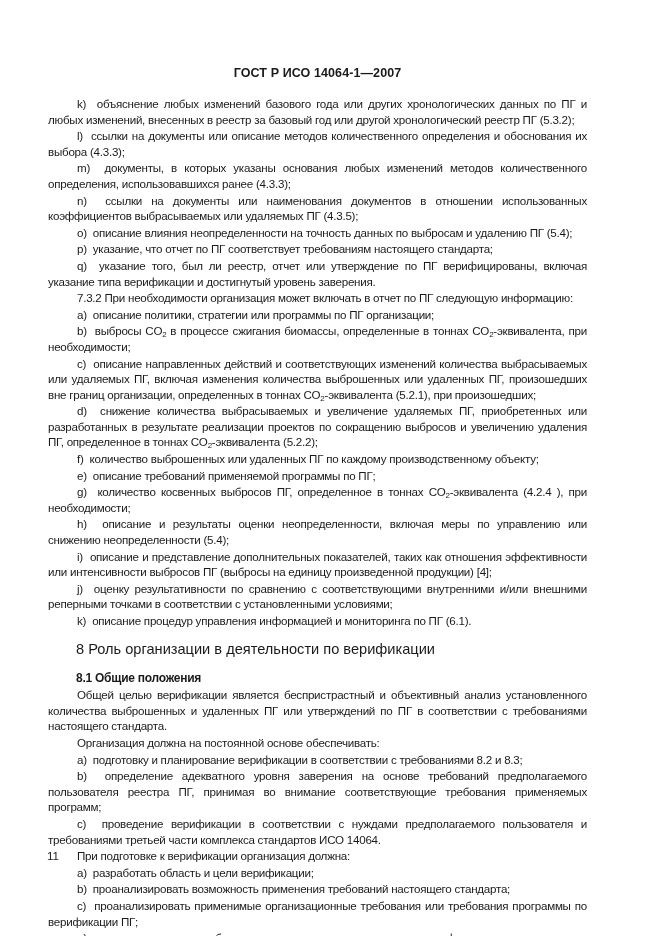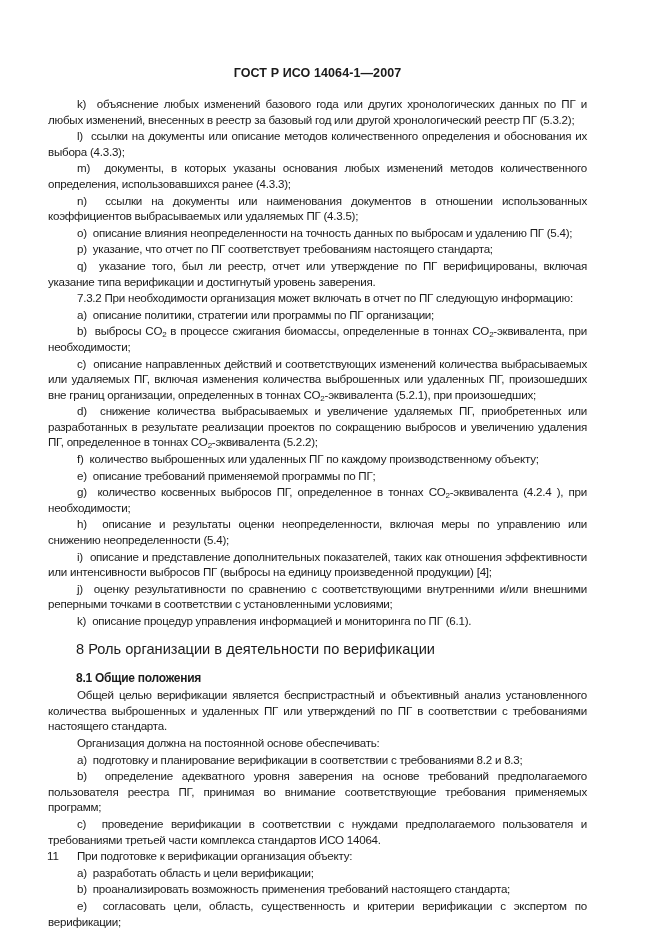--- a/index.html
+++ b/index.html
@@ -49,21 +49,22 @@
 
     <div class="h1">8  Роль организации в деятельности по верификации</div>
 
     <div class="h2 first">8.1  Общие положения</div>
     <p class="p">Общей целью верификации является беспристрастный и объективный анализ установленного количества выброшенных и удаленных ПГ или утверждений по ПГ в соответствии с требованиями настоящего стандарта.</p>
     <p class="p">Организация должна на постоянной основе обеспечивать:</p>
     <p class="p"><span>a)</span>&nbsp;&nbsp;<span>подготовку и планирование верификации в соответствии с требованиями 8.2 и 8.3;</span></p>
     <p class="p"><span>b)</span>&nbsp;&nbsp;<span>определение адекватного уровня заверения на основе требований предполагаемого пользователя реестра ПГ, принимая во внимание соответствующие требования применяемых программ;</span></p>
     <p class="p"><span>c)</span>&nbsp;&nbsp;<span>проведение верификации в соответствии с нуждами предполагаемого пользователя и требованиями третьей части комплекса стандартов ИСО 14064.</span></p>
 
-    <p class="p">При подготовке к верификации организация объекту:</p>
+    <p class="p">При подготовке к верификации организация должна:</p>
     <p class="p"><span>a)</span>&nbsp;&nbsp;<span>разработать область и цели верификации;</span></p>
     <p class="p"><span>b)</span>&nbsp;&nbsp;<span>проанализировать возможность применения требований настоящего стандарта;</span></p>
+    <p class="p"><span>c)</span>&nbsp;&nbsp;<span>проанализировать применимые организационные требования или требования программы по верификации ПГ;</span></p>
     <p class="p"><span>e)</span>&nbsp;&nbsp;<span>согласовать цели, область, существенность и критерии верификации с экспертом по верификации;</span></p>
 
   </div>
 
   <div class="pagenum">11</div>
 </div>
 
 </body></html>

